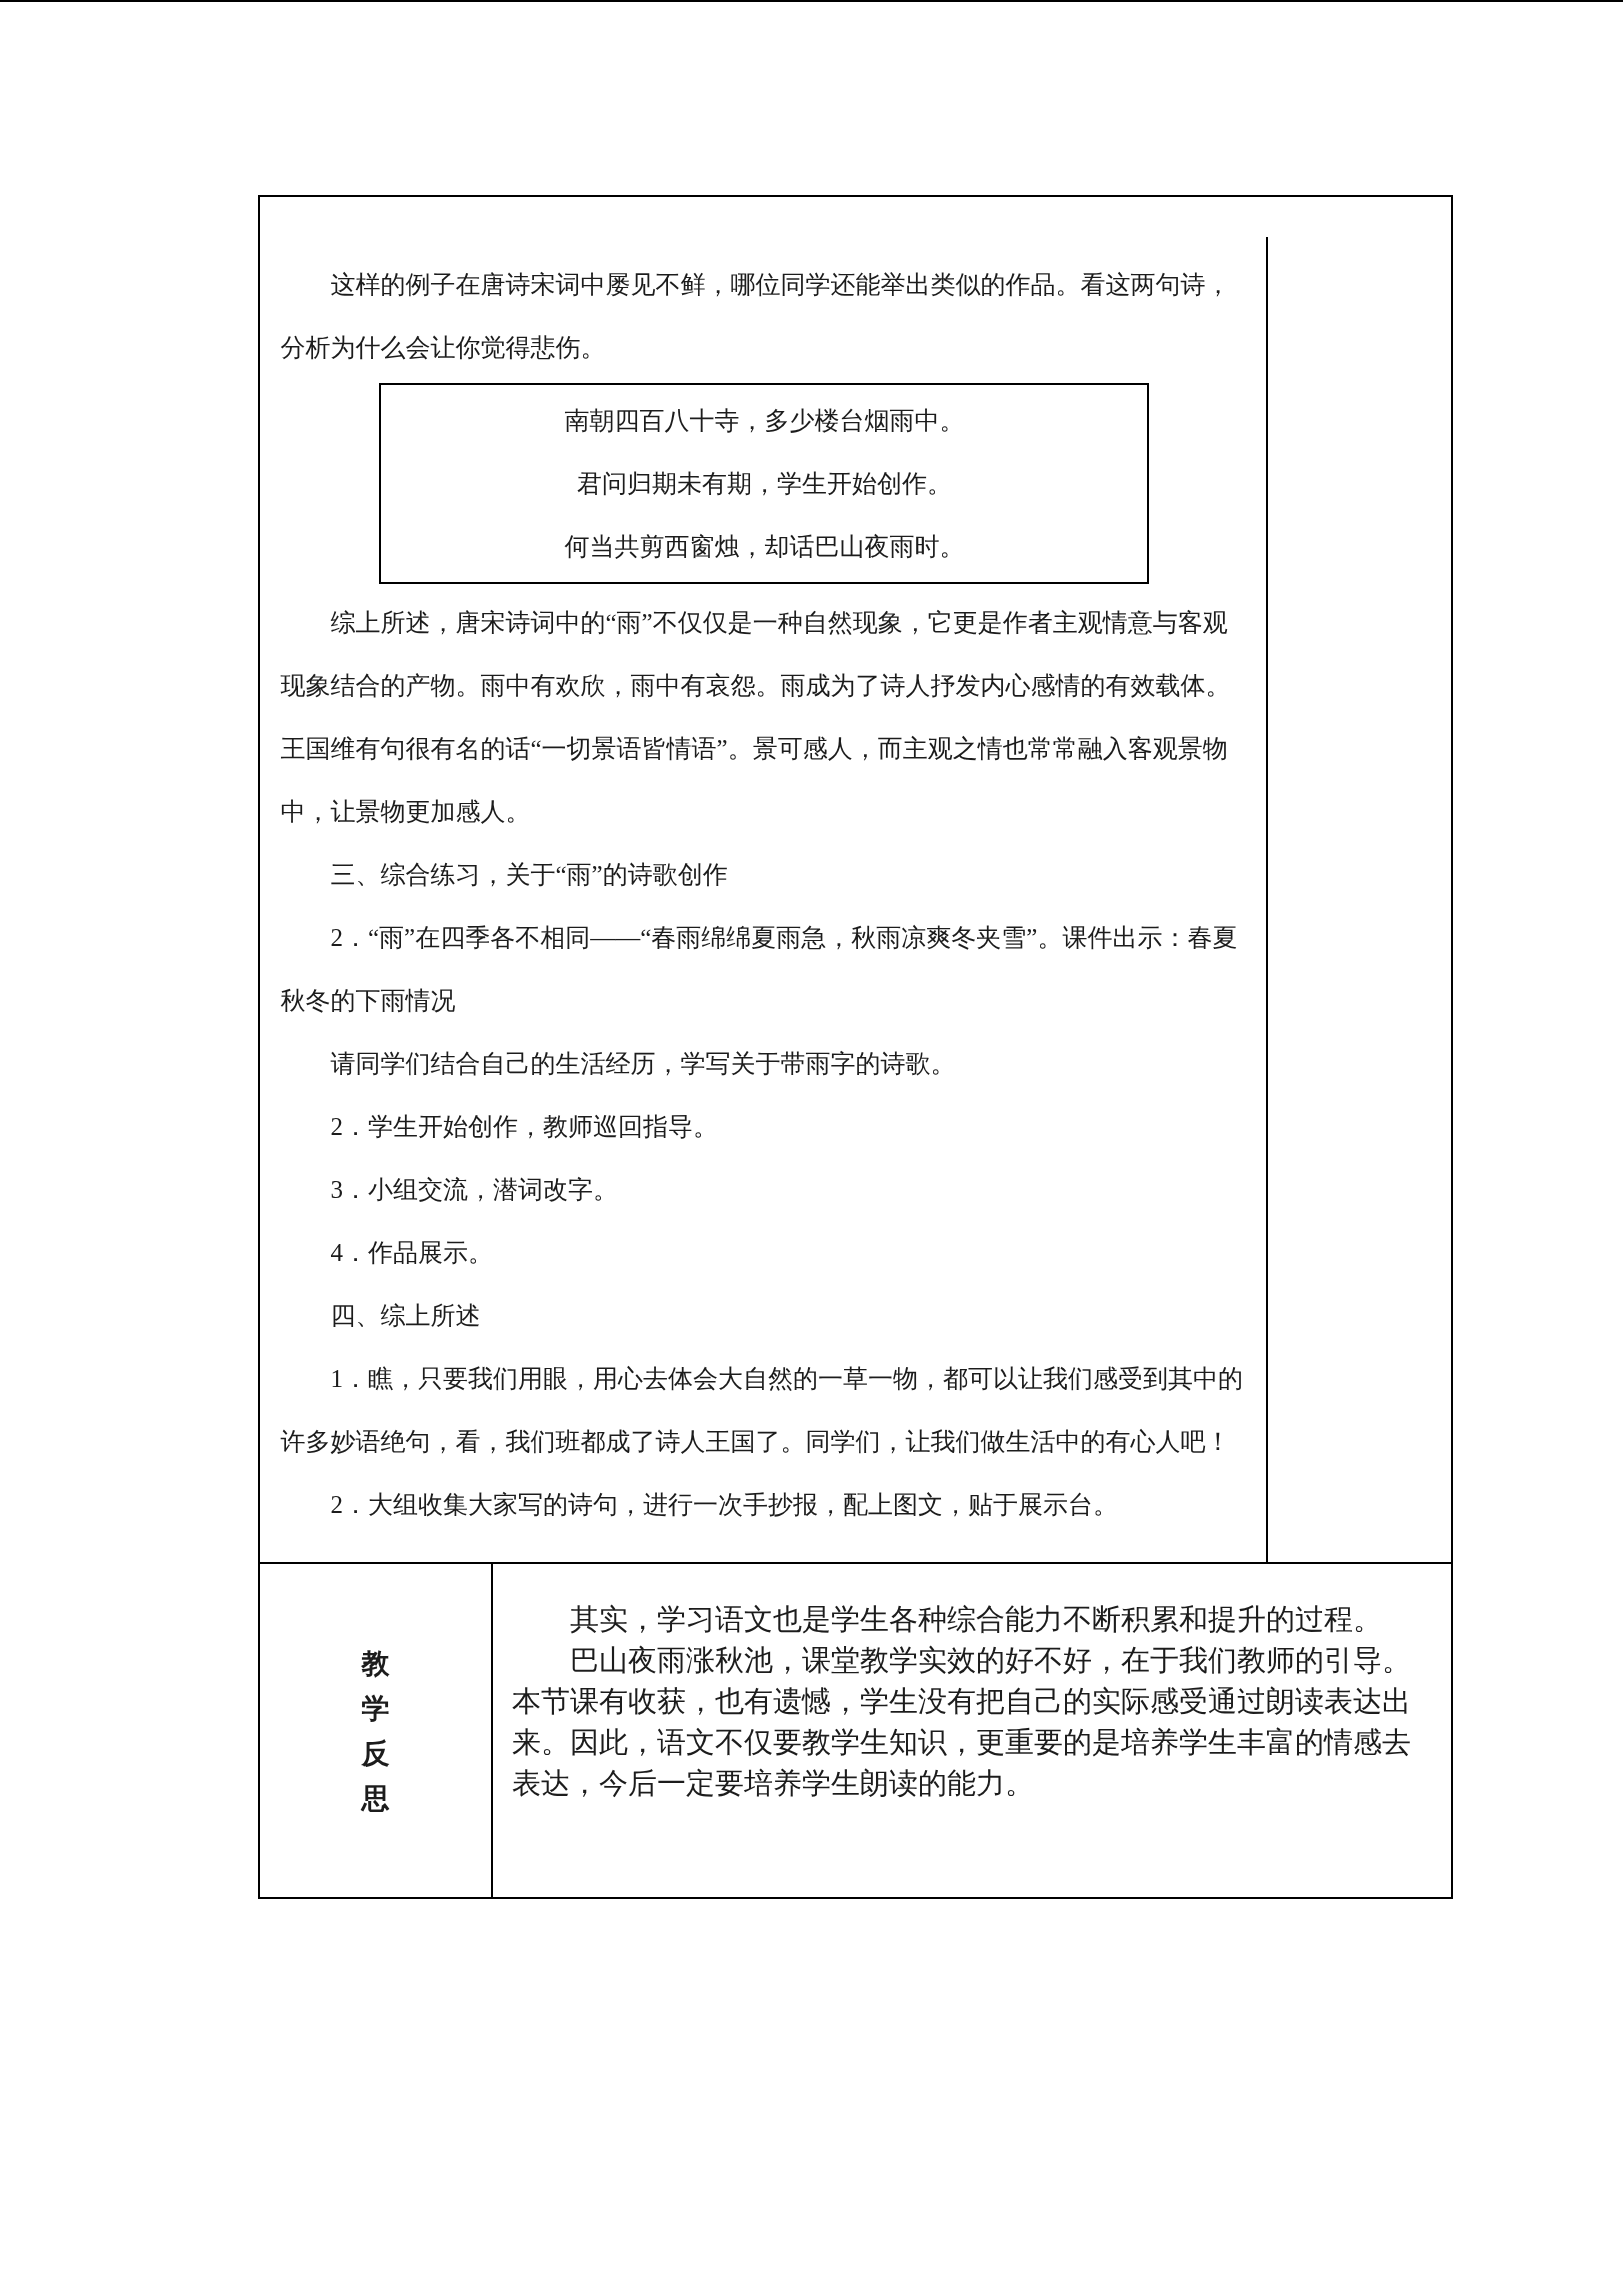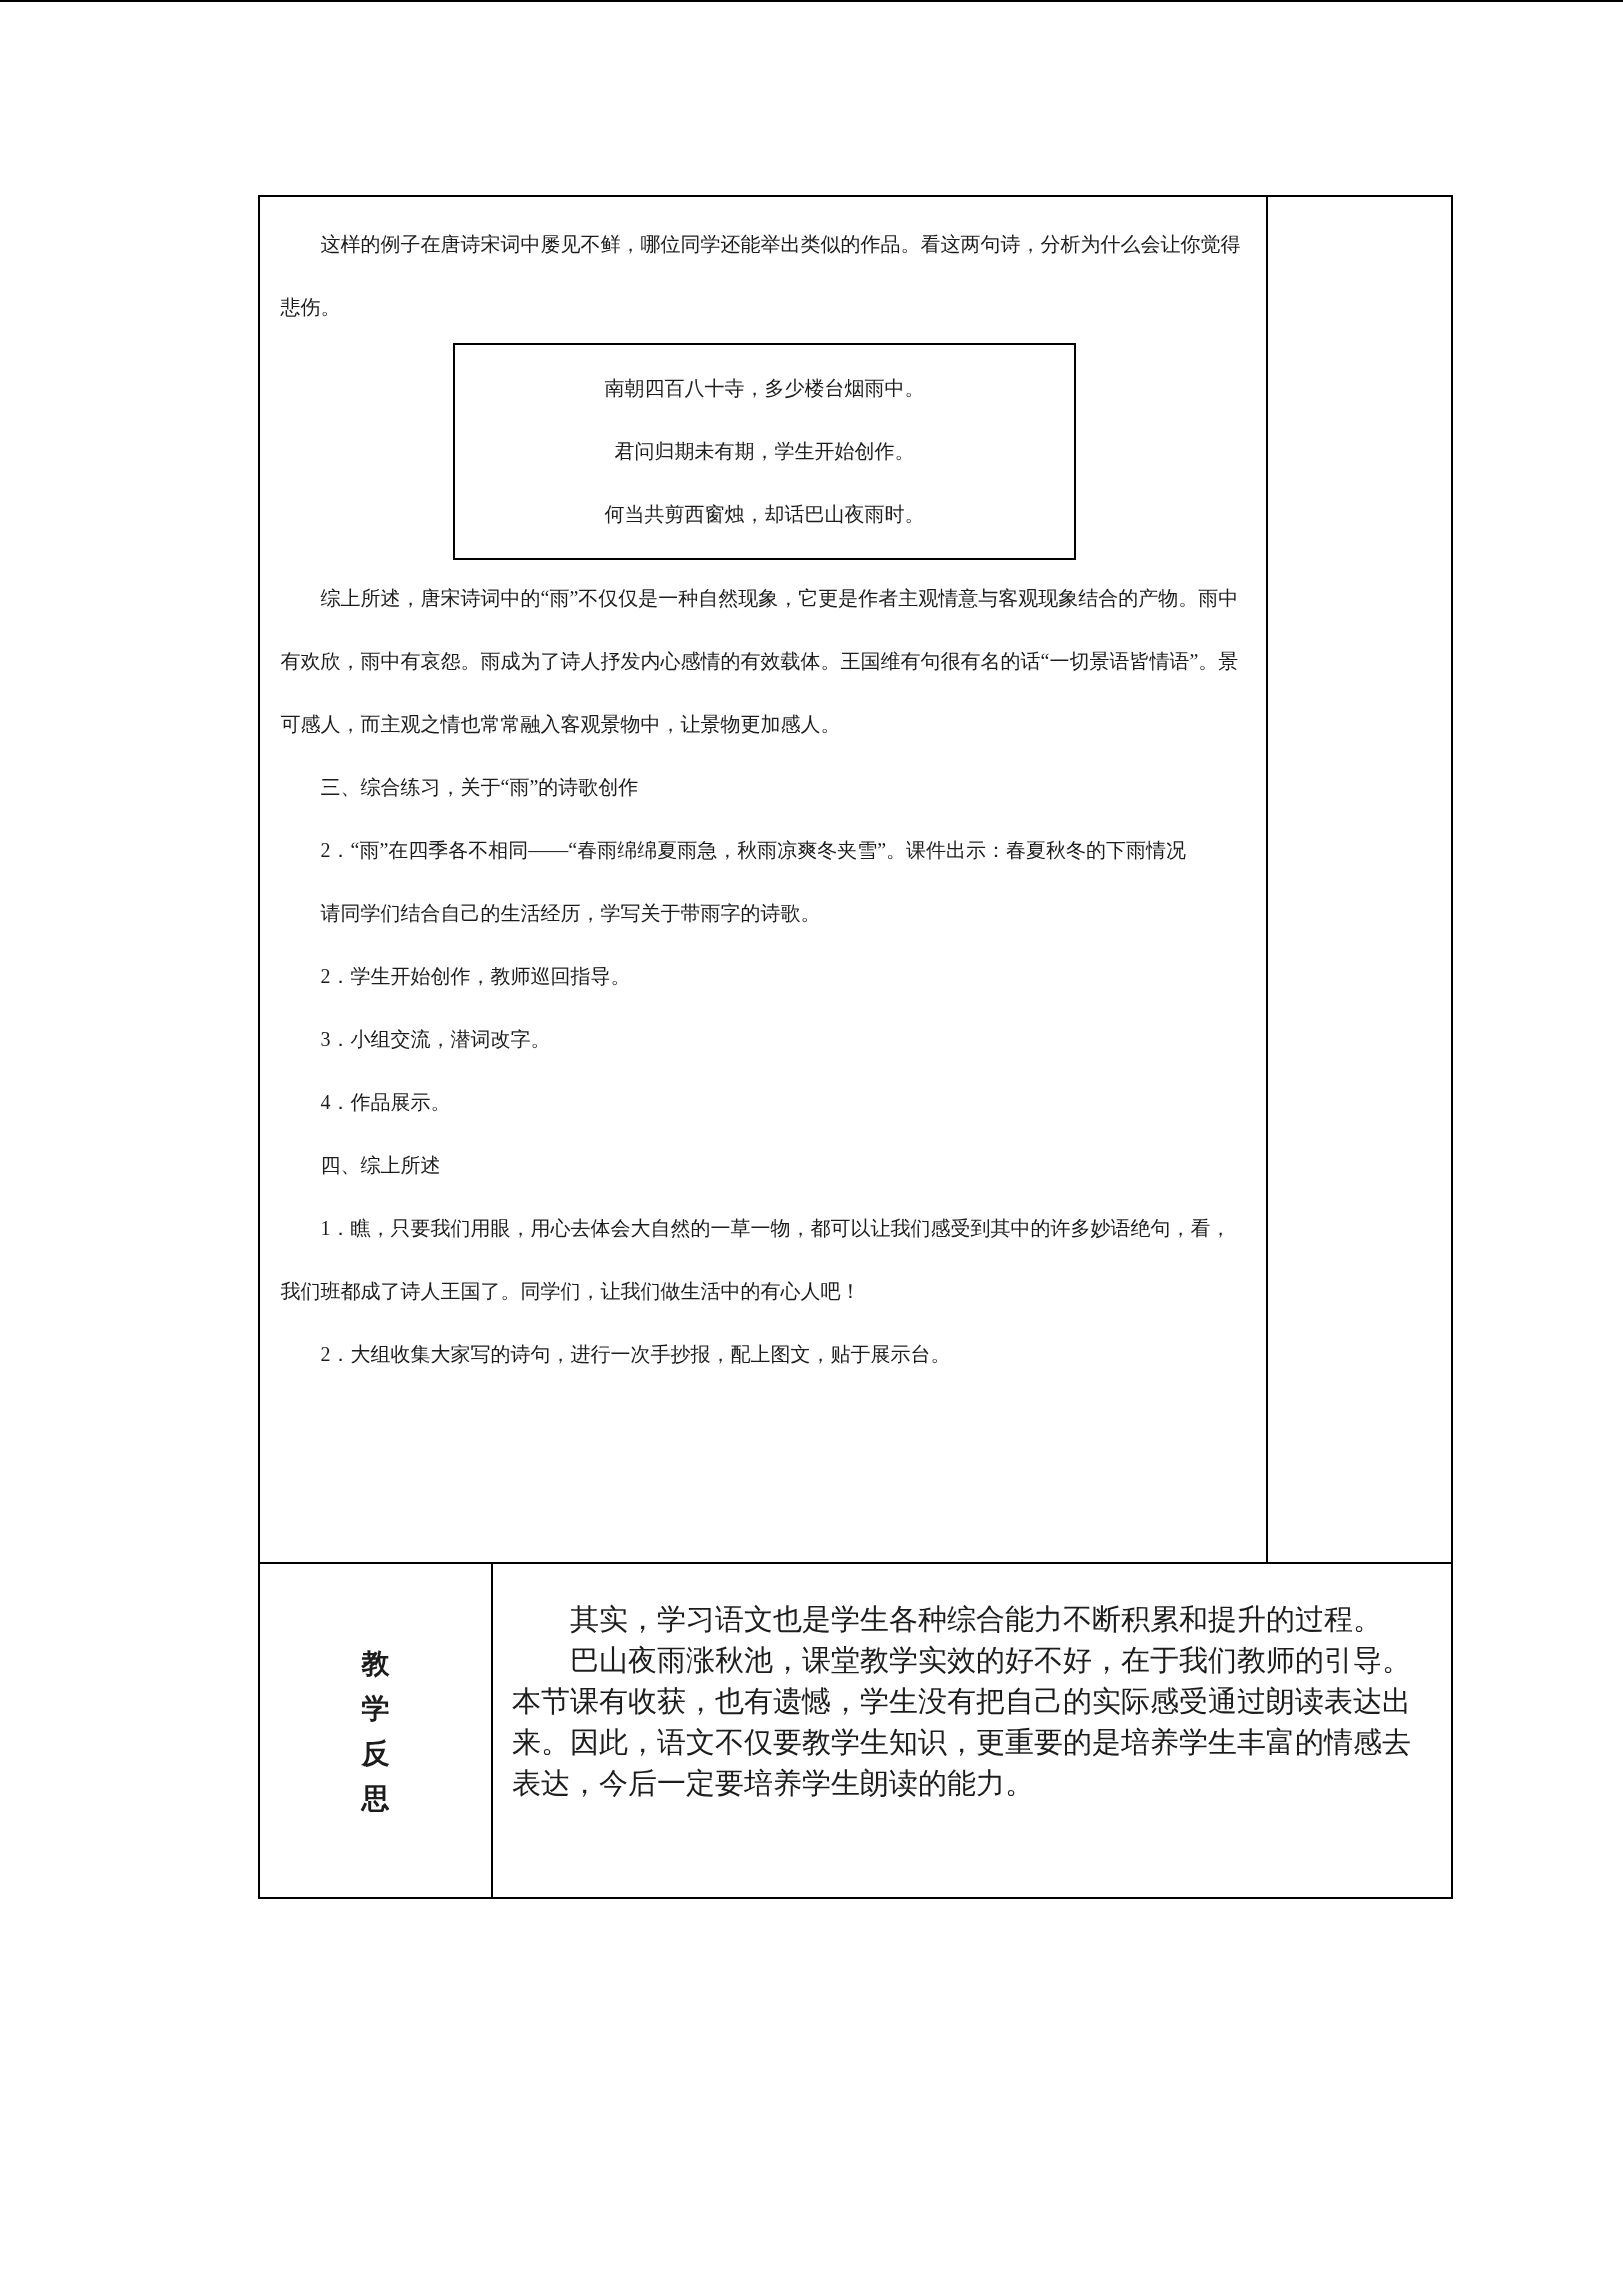--- a/index.html
+++ b/index.html
@@ -40,35 +40,36 @@
   .row-main { height: 1365px; }
   .row-reflection {
     height: 335px;
     border-top: 2px solid #000000;
   }
   .cell { box-sizing: border-box; overflow: hidden; }
   .cell-content {
     width: 1008px;
     border-right: 2px solid #000000;
     padding: 16.4px 17.7px 0 20.5px;
-    font-size: 20px;
+    font-size: 25px;
     line-height: 63px;
+    margin-top: 40px;
   }
   .cell-side { flex: 1; }
   .para {
     margin: 0;
     text-indent: 2em;
   }
   .poem-box {
-    width: 623px;
+    width: 770px;
     margin: 4.1px auto 6.8px auto;
     border: 2px solid #000000;
     box-sizing: border-box;
     text-align: center;
-    padding: 12px;
+    padding: 4px;
   }
   .poem-line {
     margin: 0;
     line-height: 63px;
     text-indent: 0;
   }
   .cell-label {
     width: 233px;
     border-right: 2px solid #000000;
     display: flex;

